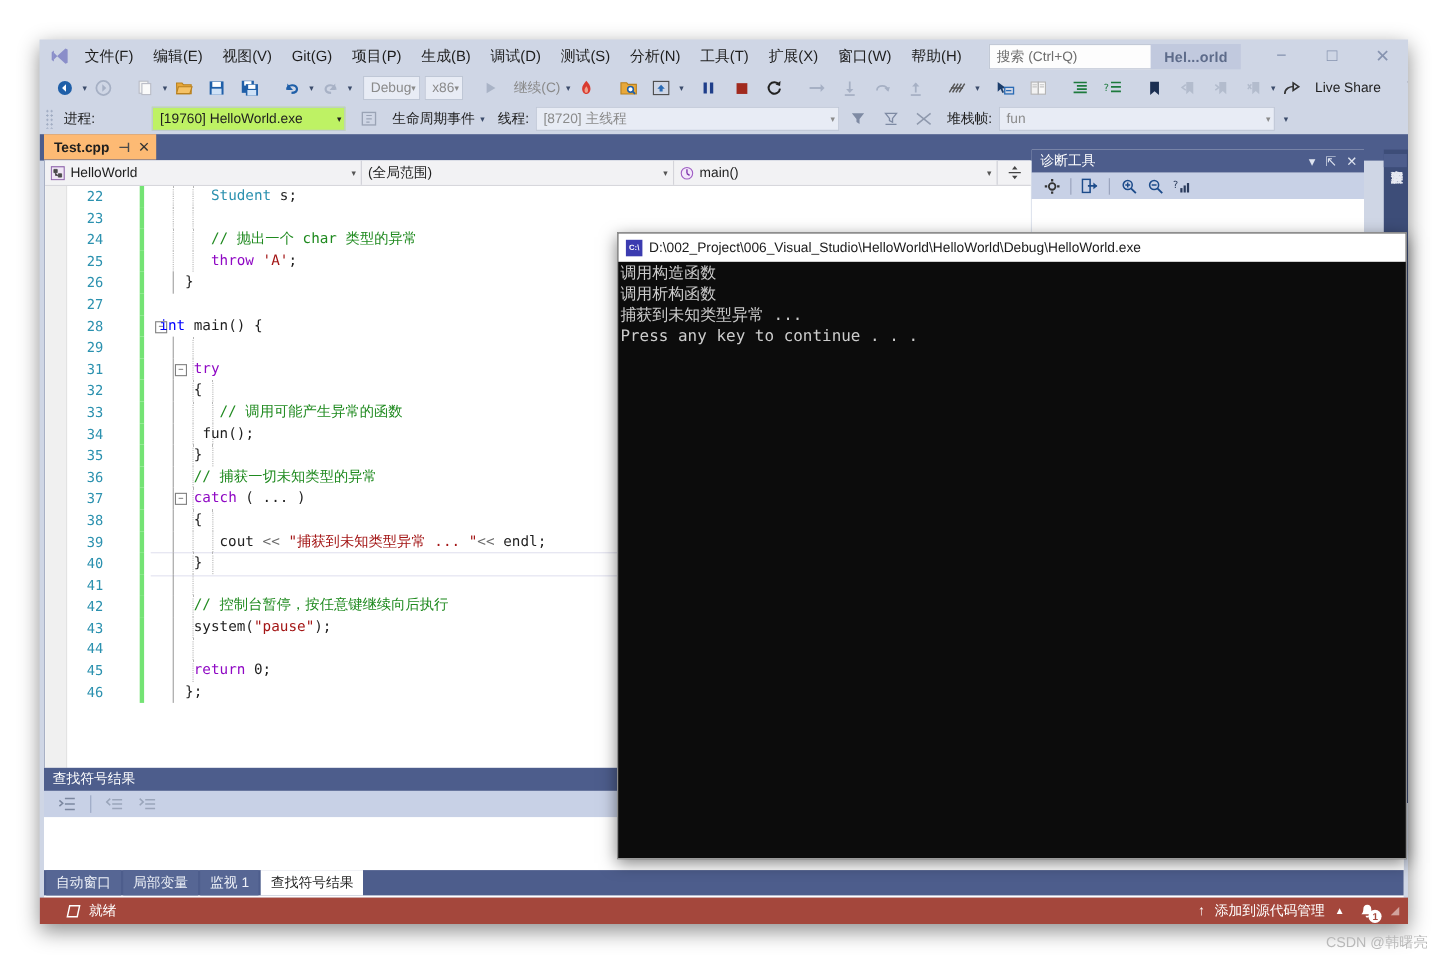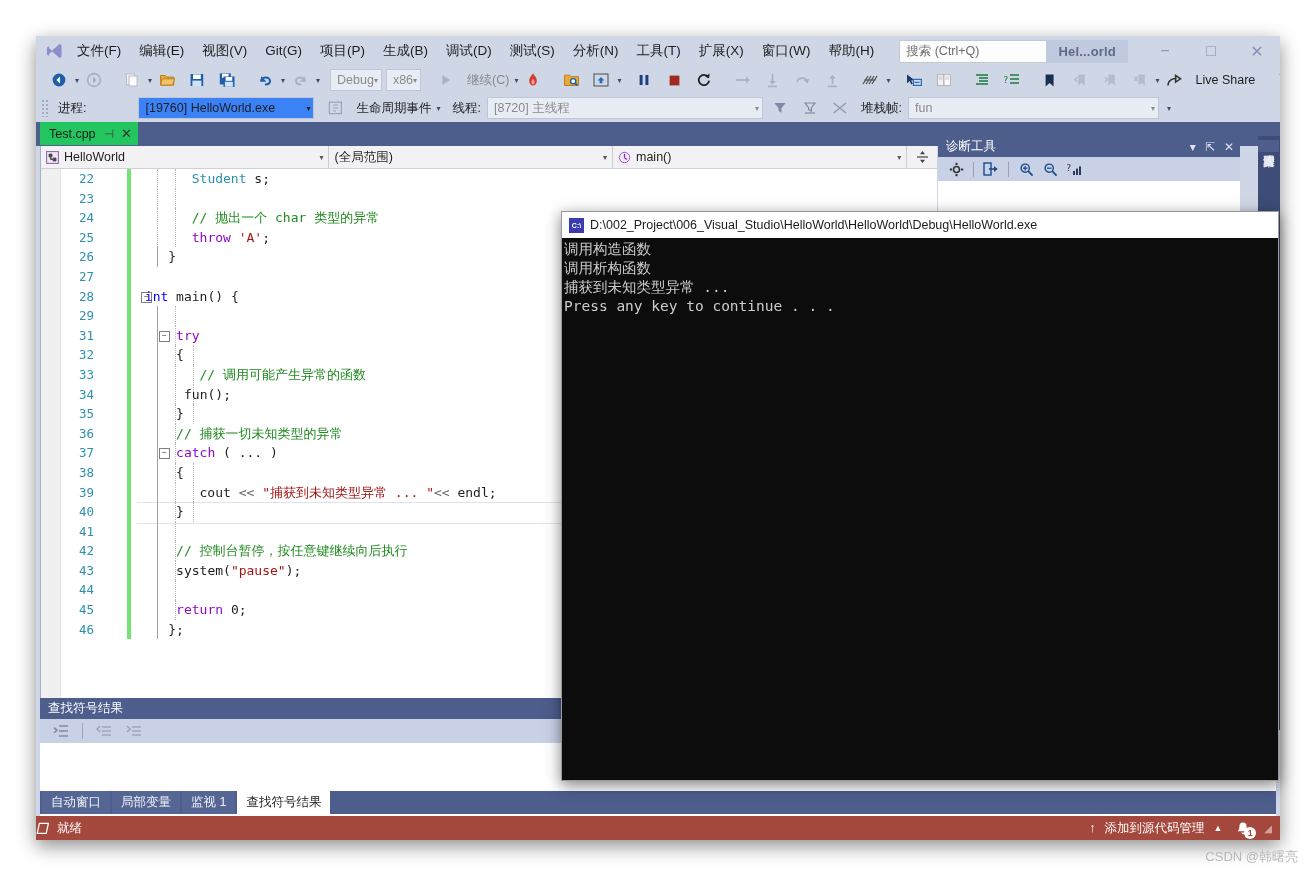--- a/index.html
+++ b/index.html
@@ -92,37 +92,37 @@
     padding: 0 3px; margin: 0 1px;
   }
   .tb-sep { width: 1px; height: 18px; background: #aab4c8; margin: 0 4px; }
   .tb-caret { font-size: 8px; color: #3c4c6b; margin-left: 1px; }
   .tb-combo {
     height: 20px; border: 1px solid #bfc7d6; background: #e8ecf5;
     display: flex; align-items: center; justify-content: space-between;
     padding: 0 3px 0 6px; color: #8b8b8b; font-size: 12.5px;
     margin: 0 2px;
   }
-  .tb-combo.filled { background: #3b82f6; color: #1e1e1e; margin-left: 48px; }
+  .tb-combo.filled { background: #bef264; color: #1e1e1e; margin-left: 48px; }
   .tb-label { padding: 0 4px 0 6px; color: #1e1e1e; font-size: 12.5px; white-space: nowrap;}
   .tb-label.dim { color: #8a8a8a; }
 
   
   #tabstrip {
     position: absolute; left: 0; top: 86px;
     width: 1244px; height: 24px;
     background: #4d5d8c;
   }
   .doc-tab {
     position: absolute; left: 4px; top: 0;
     height: 23px;
-    background: #22c55e;
+    background: #fdba74;
     display: flex; align-items: center;
     padding: 0 6px 0 9px;
-    font-size: 12.5px; color: #1e1e1e;
+    font-size: 12.5px; color: #1e1e1e; font-weight: bold;
   }
   .doc-tab .pin { margin-left: 8px; color: #4a4a4a; font-size: 12px; }
   .doc-tab .xx  { margin-left: 7px; color: #333; font-size: 13px; }
 
   
   #editorpane {
     position: absolute; left: 4px; top: 110px;
     width: 896px; height: 584px;
     background: #ffffff;
     border-left: 1px solid #a8b0c4;
@@ -291,21 +291,21 @@
   .bp-tab.active { background: #ffffff; color: #1e1e1e; }
 
   
   #statusbar {
     position: absolute; left: 0; bottom: 0;
     width: 1244px; height: 24px;
     background: #a4473c;
     display: flex; align-items: center;
     color: #ffffff; font-size: 12.5px;
   }
-  #statusbar .left  { display: flex; align-items: center; padding-left: 0; }
+  #statusbar .left  { display: flex; align-items: center; padding-left: 24px; }
   #statusbar .right { margin-left: auto; display: flex; align-items: center; padding-right: 8px; }
   #statusbar .right > * { margin-left: 9px; }
   .badge-bell { position: relative; width: 24px; height: 18px; display:flex; align-items:center; justify-content:center;}
   .badge-num {
     position: absolute; right: -1px; bottom: -2px;
     width: 12px; height: 12px; border-radius: 50%;
     background: #ffffff; color: #a4473c;
     font-size: 9px; font-weight: bold;
     display: flex; align-items: center; justify-content: center;
   }

